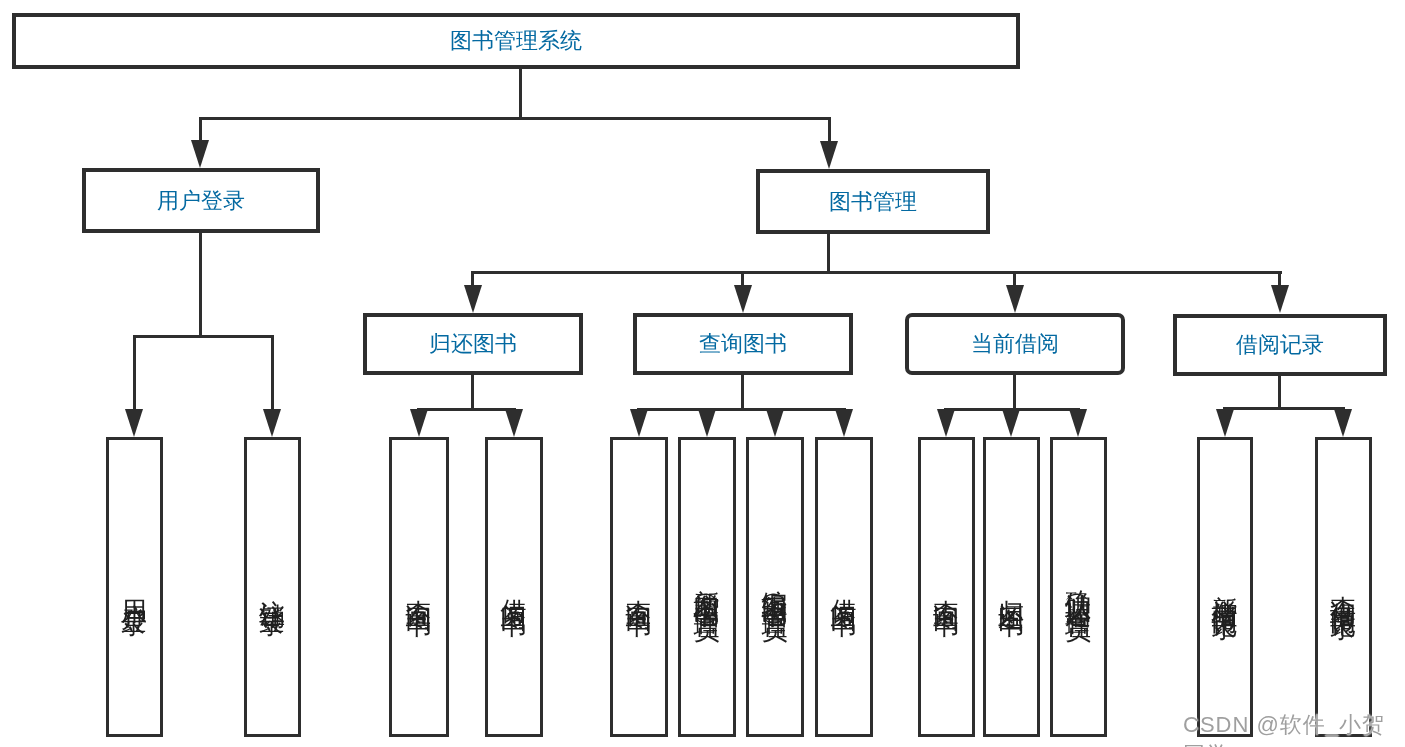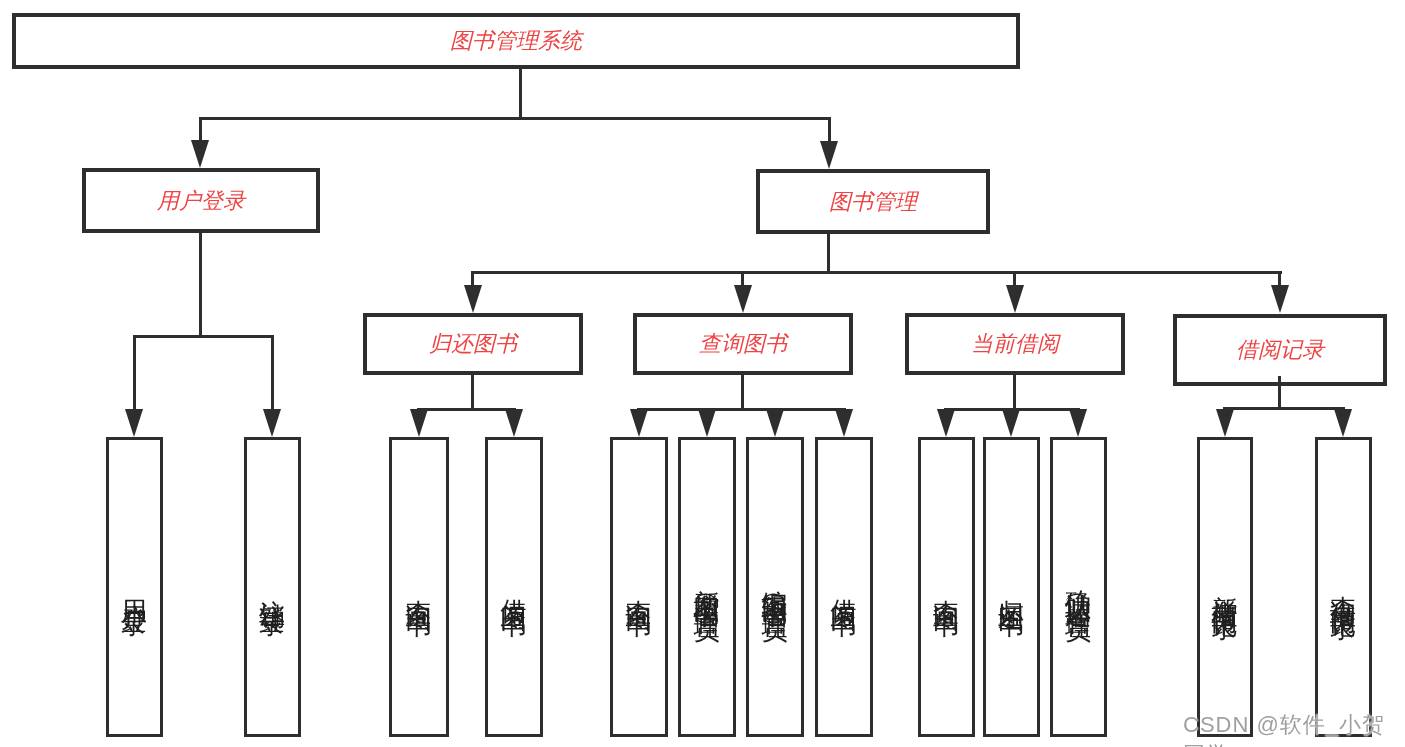--- a/index.html
+++ b/index.html
@@ -3,21 +3,21 @@
 <meta charset="utf-8">
 <style>
   html,body { margin:0; padding:0; background:#ffffff; }
   .canvas {
     position:relative; width:1405px; height:747px; background:#ffffff;
     font-family:"Liberation Sans", sans-serif; color:#1f1f1f; overflow:hidden;
   }
   .box {
     position:absolute; box-sizing:border-box; background:#ffffff;
     border:4px solid #2e2e2e; display:flex; align-items:center; justify-content:center;
-    font-size:22px; color:#ef4444; white-space:nowrap;font-style:italic;
+    font-size:22px; color:#0369a1; white-space:nowrap;
   }
   .leaf {
     position:absolute; box-sizing:border-box; background:#ffffff;
     border:3px solid #2e2e2e; display:flex; align-items:center; justify-content:center;
   }
   .leaf span {
     writing-mode:vertical-rl; text-orientation:mixed;
     font-size:26px; letter-spacing:4px; line-height:1; color:#1f1f1f;
   }
   .vl { position:absolute; width:3px; background:#2e2e2e; }
@@ -63,22 +63,22 @@
   <div class="ah" style="left:464px; top:285px;"></div>
   <div class="vl" style="left:741px; top:271px; height:16px;"></div>
   <div class="ah" style="left:734px; top:285px;"></div>
   <div class="vl" style="left:1013px; top:271px; height:16px;"></div>
   <div class="ah" style="left:1006px; top:285px;"></div>
   <div class="vl" style="left:1278px; top:271px; height:16px;"></div>
   <div class="ah" style="left:1271px; top:285px;"></div>
 
   <div class="box" style="left:363px; top:313px; width:220px; height:62px;">归还图书</div>
   <div class="box" style="left:633px; top:313px; width:220px; height:62px;">查询图书</div>
-  <div class="box" style="left:905px; top:313px; width:220px; height:62px;">当前借阅</div>
-  <div class="box" style="left:1173px; top:314px; width:214px; height:72px;">借阅记录</div>
+  <div class="box" style="left:905px; top:313px; width:220px; height:62px;border-radius:7px;">当前借阅</div>
+  <div class="box" style="left:1173px; top:314px; width:214px; height:62px;">借阅记录</div>
 
   <div class="vl" style="left:471px; top:374px; height:37px;"></div>
   <div class="hl" style="left:417px; top:408px; width:99px;"></div>
   <div class="ah" style="left:410px; top:409px;"></div>
   <div class="ah" style="left:505px; top:409px;"></div>
 
   <div class="vl" style="left:741px; top:374px; height:37px;"></div>
   <div class="hl" style="left:637px; top:408px; width:209px;"></div>
   <div class="ah" style="left:630px; top:409px;"></div>
   <div class="ah" style="left:698px; top:409px;"></div>

